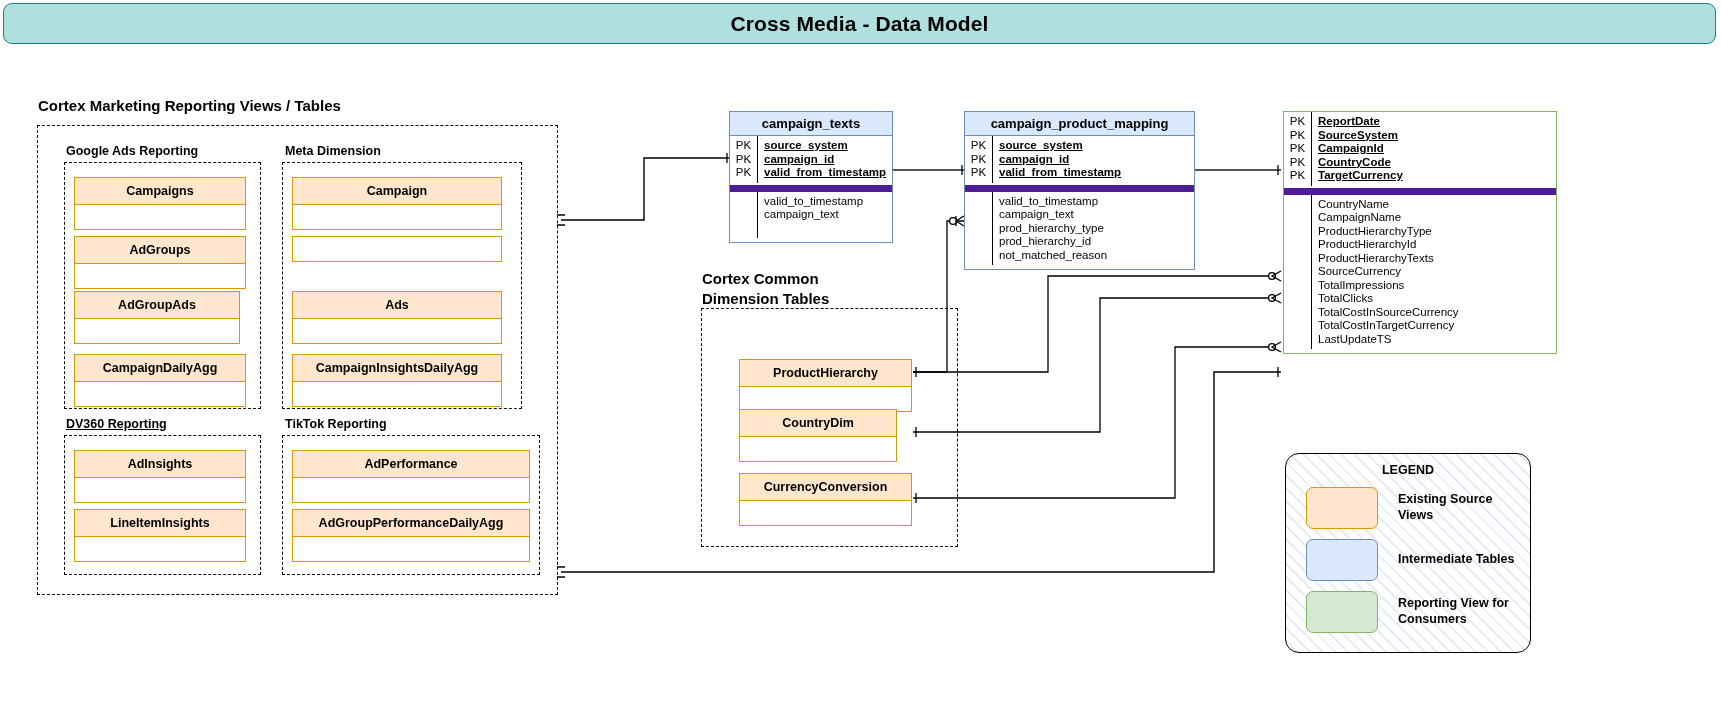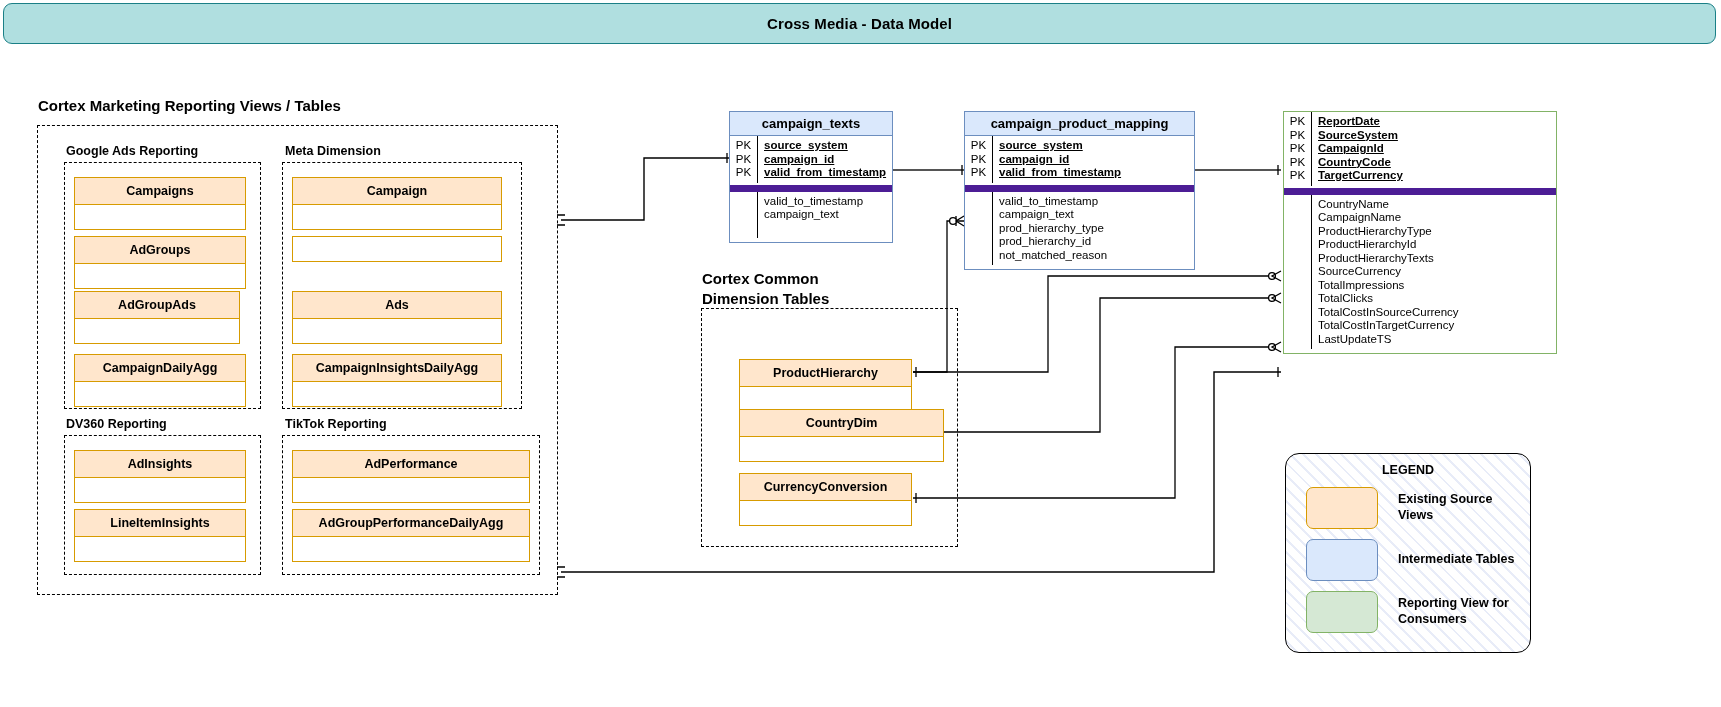--- a/index.html
+++ b/index.html
@@ -3,21 +3,21 @@
 <meta charset="utf-8">
 <style>
   html,body{margin:0;padding:0;background:#ffffff;}
   body{width:1721px;height:707px;position:relative;overflow:hidden;
        font-family:"Liberation Sans",sans-serif;color:#000;}
 
   
   .title-banner{position:absolute;left:3px;top:3px;width:1713px;height:41px;
     background:#b0dfe0;border:1.5px solid #1a7f86;border-radius:9px;
     display:flex;align-items:center;justify-content:center;box-sizing:border-box;}
-  .title-banner span{font-size:15px;font-weight:bold;letter-spacing:.1px;}
+  .title-banner span{font-size:21px;font-weight:bold;letter-spacing:.1px;}
 
   
   .caption{position:absolute;font-size:15px;font-weight:bold;white-space:pre-line;line-height:1.35;}
   .sub-caption{position:absolute;font-size:12.5px;font-weight:bold;}
 
   
   .dashed{position:absolute;border:1.6px dashed #000;box-sizing:border-box;background:transparent;}
 
   
   .srcbox{position:absolute;box-sizing:border-box;border:1px solid #d79b00;background:#ffffff;}
@@ -153,21 +153,21 @@
 </div>
 <div class="srcbox" style="left:292px;top:291px;width:210px;">
   <div class="hd">Ads</div>
   <div class="bd"></div>
 </div>
 <div class="srcbox" style="left:292px;top:354px;width:210px;">
   <div class="hd">CampaignInsightsDailyAgg</div>
   <div class="bd"></div>
 </div>
 
-<div class="sub-caption" style="left:66px;top:417px;">DV360 Reporting</div>
+<div class="sub-caption" style="left:66px;top:417px;text-decoration:underline;">DV360 Reporting</div>
 <div class="dashed" style="left:64px;top:435px;width:197px;height:140px;"></div>
 <div class="srcbox" style="left:74px;top:450px;width:172px;">
   <div class="hd">AdInsights</div>
   <div class="bd"></div>
 </div>
 <div class="srcbox" style="left:74px;top:509px;width:172px;">
   <div class="hd">LineItemInsights</div>
   <div class="bd"></div>
 </div>
 
@@ -183,21 +183,21 @@
 </div>
 
 <div class="caption" style="left:702px;top:269px;">Cortex Common
 Dimension Tables</div>
 <div class="dashed" style="left:701px;top:308px;width:257px;height:239px;"></div>
 
 <div class="srcbox" style="left:739px;top:345px;width:173px;margin-top:14px;">
   <div class="hd">ProductHierarchy</div>
   <div class="bd"></div>
 </div>
-<div class="srcbox" style="left:739px;top:409px;width:205px;">
+<div class="srcbox" style="left:739px;top:409px;width:158px;">
   <div class="hd">CountryDim</div>
   <div class="bd"></div>
 </div>
 <div class="srcbox" style="left:739px;top:473px;width:173px;">
   <div class="hd">CurrencyConversion</div>
   <div class="bd"></div>
 </div>
 
 <div class="ertable blue" style="left:729px;top:111px;width:164px;">
   <div class="er-hd">campaign_texts</div>

